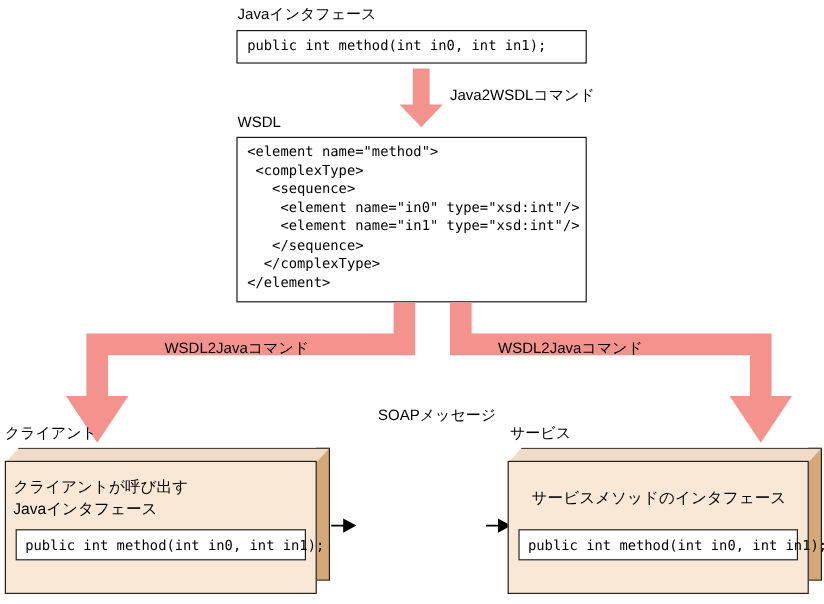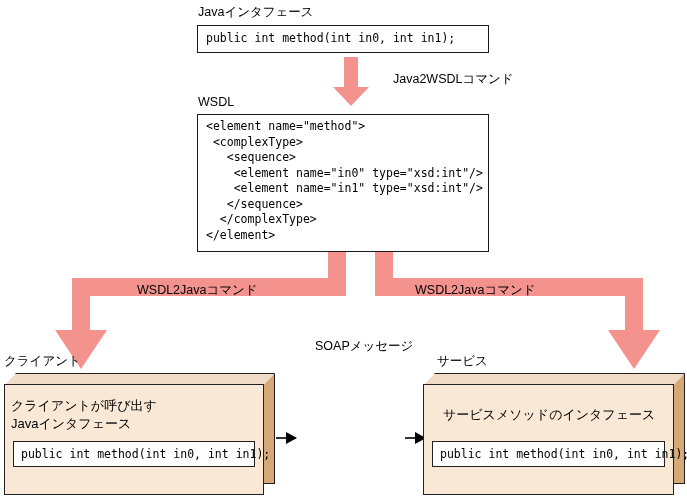--- a/index.html
+++ b/index.html
@@ -111,21 +111,21 @@
 <div id="canvas">
 
   <div class="lbl" style="left:198px; top:5px;">Javaインタフェース</div>
 
   <div class="codebox" style="left:197px; top:25px; width:292px; height:28px; display:flex; align-items:center;">public int method(int in0, int in1);</div>
 
   <svg class="arrow-svg" style="left:332px; top:57px;" width="38" height="50" viewBox="0 0 38 50">
     <polygon points="12,0 26,0 26,30 37,30 19,49 1,30 12,30" fill="#f4938e"></polygon>
   </svg>
 
-  <div class="lbl" style="left:393px; top:72px;">Java2WSDLコマンド</div>
+  <div class="lbl" style="left:375px; top:72px;">Java2WSDLコマンド</div>
 
   <div class="lbl" style="left:198px; top:95px;text-align:center;">WSDL</div>
 
   <div class="codebox" style="left:197px; top:114px; width:292px; height:138px;">&lt;element name="method"&gt;
  &lt;complexType&gt;
    &lt;sequence&gt;
     &lt;element name="in0" type="xsd:int"/&gt;
     &lt;element name="in1" type="xsd:int"/&gt;
    &lt;/sequence&gt;
   &lt;/complexType&gt;
@@ -162,21 +162,21 @@
   </svg>
 
   <div class="lbl" style="left:294px; top:339px;margin-left:21px;">SOAPメッセージ</div>
 
 
   <svg class="arrow-svg" style="left:405px; top:430px;" width="22" height="16" viewBox="0 0 22 16">
     <line x1="0" y1="8" x2="14" y2="8" stroke="#000" stroke-width="1.6"></line>
     <polygon points="10,2 21,8 10,14" fill="#000"></polygon>
   </svg>
 
-  <div class="slab-title" style="left:437px; top:353px;">サービス</div>
+  <div class="slab-title" style="left:425px; top:353px;">サービス</div>
 
   <div class="slab" style="left:423px; top:373px; width:262px; height:122px;">
     <div class="side"></div>
     <div class="topbev"></div>
     <div class="face"></div>
     <div class="inner">
       <div class="lbl" style="left:20px; top:22px; line-height:18px; font-size:13px;">サービスメソッドのインタフェース</div>
       <div class="slab-code" style="left:9px; top:57px; width:233px; height:26px; display:flex; align-items:center;">public int method(int in0, int in1);</div>
     </div>
   </div>

